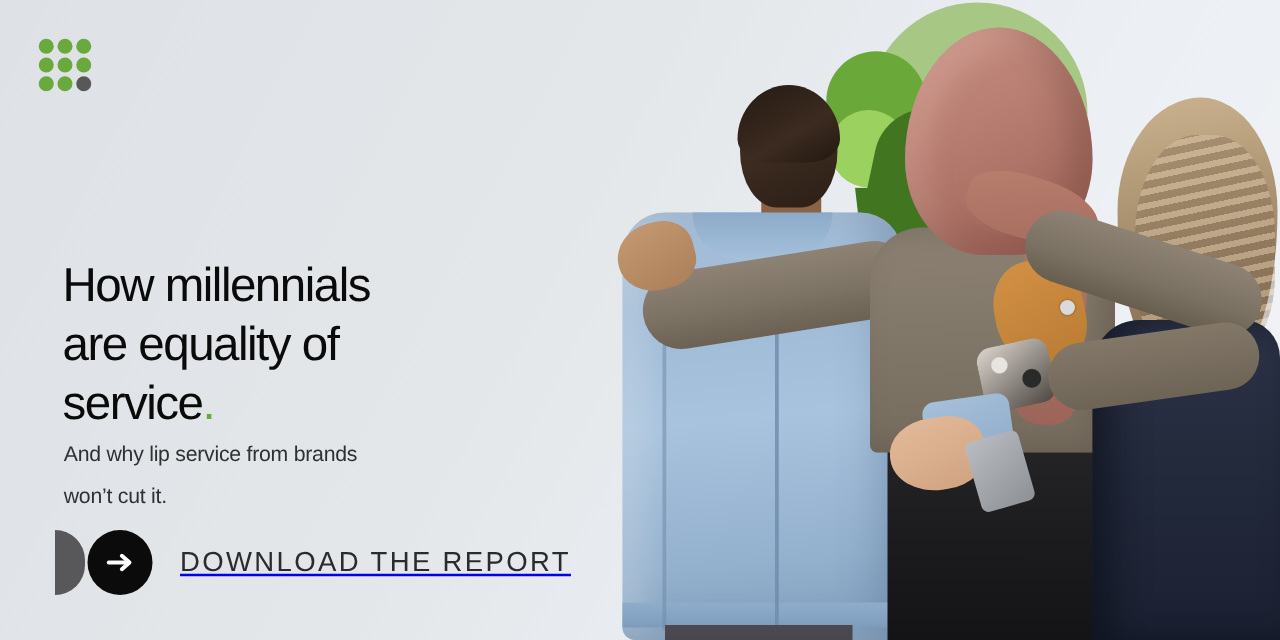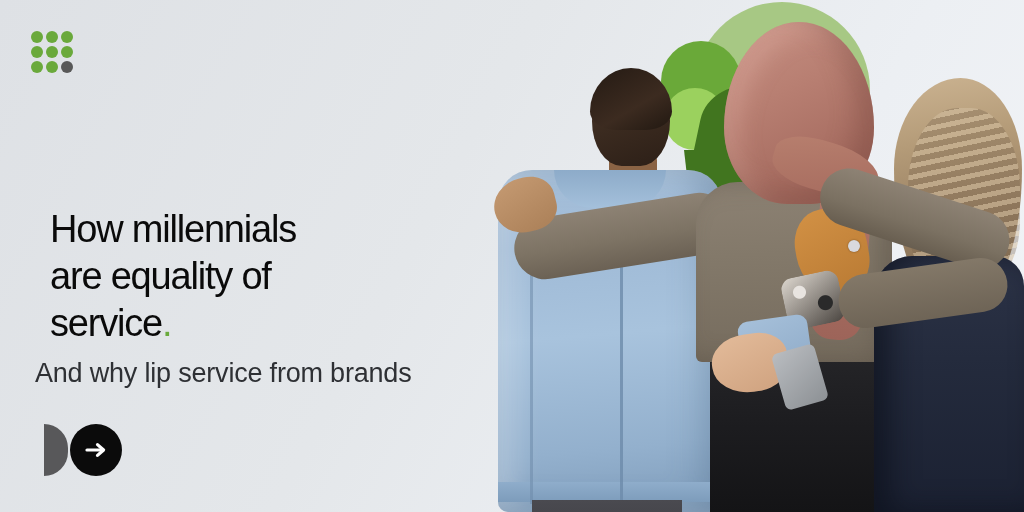--- a/index.html
+++ b/index.html
@@ -218,22 +218,22 @@
 
   #headline{
     position:absolute;left:50px;top:181px;width:470px;
     font-size:38px;font-weight:400;line-height:47px;
     letter-spacing:-1.2px;color:#0a0a0a;
   }
   #headline .line{display:block;white-space:nowrap;}
   #headline .accent{color:#6aaa3c;}
 
   #subheadline{
-    position:absolute;left:35px;top:330px;width:470px;
-    font-size:27px;font-weight:400;line-height:33px;
+    position:absolute;left:51px;top:330px;width:470px;
+    font-size:17px;font-weight:400;line-height:33px;
     color:#2e3034;letter-spacing:-0.2px;
   }
   #subheadline .line{display:block;white-space:nowrap;}
 
   #cta{
     position:absolute;left:44px;top:424px;
     display:flex;align-items:center;gap:0px;
   }
   #cta-d{
     width:24px;height:52px;background:#58585a;
@@ -314,25 +314,27 @@
   </div>
 
   <h1 id="headline">
     <span class="line">How millennials</span>
     <span class="line">are equality of</span>
     <span class="line"><span>service</span><span class="accent" style="color: rgb(106, 170, 60);">.</span></span>
   </h1>
 
   <p id="subheadline">
     <span class="line">And why lip service from brands</span>
+    <span class="line">won’t cut it.</span>
   </p>
 
   <a id="cta" href="#">
     <span id="cta-d" style="background: rgb(88, 88, 90);"></span>
     <span id="cta-o" style="background: rgb(11, 11, 11);">
       <svg id="cta-arrow" width="28" height="28" viewBox="0 0 28 28">
         <path d="M5 14 H20.5" stroke="#ffffff" stroke-width="3.2" stroke-linecap="round" fill="none"></path>
         <path d="M15.5 8.6 L21.6 14 L15.5 19.4" stroke="#ffffff" stroke-width="3.2" stroke-linecap="round" stroke-linejoin="round" fill="none"></path>
       </svg>
     </span>
+    <span id="cta-label" style="color: rgb(43, 43, 46);">DOWNLOAD THE REPORT</span>
   </a>
 
 </div>
 
 </body></html>

